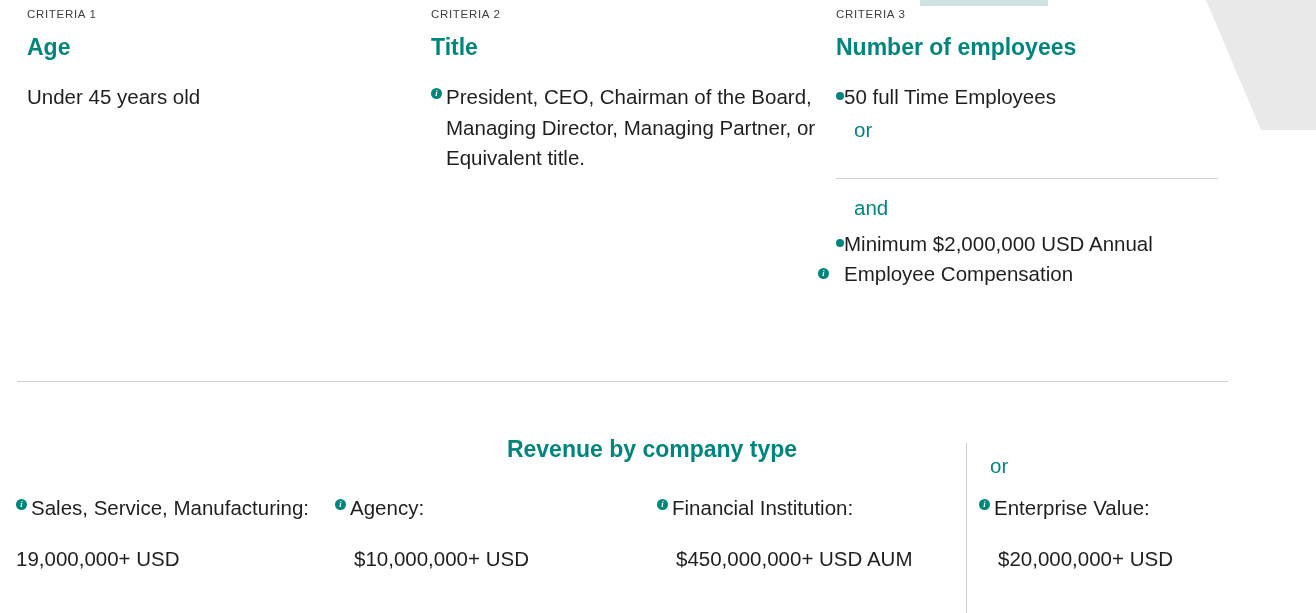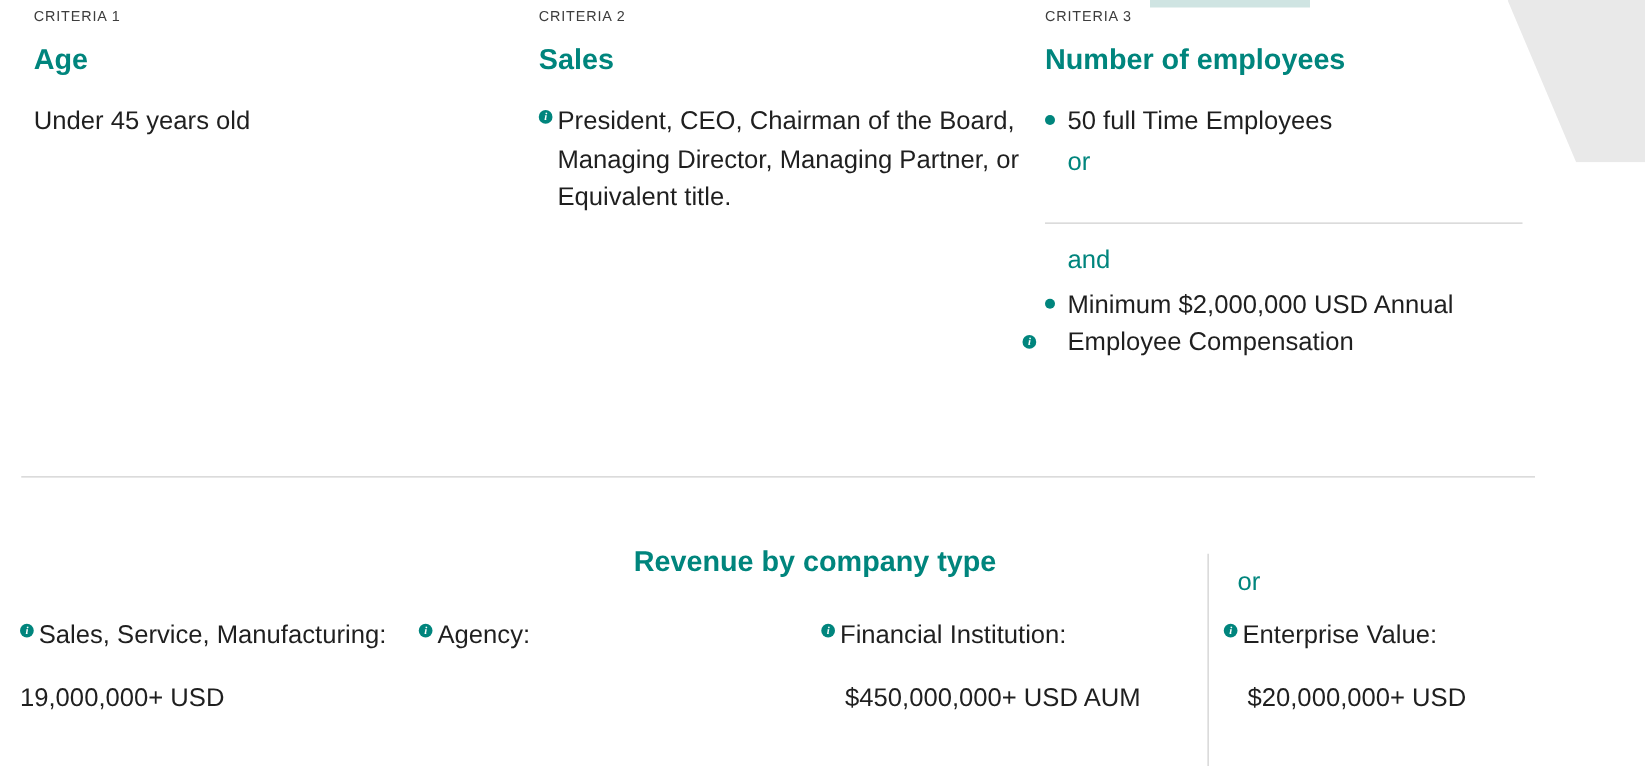--- a/index.html
+++ b/index.html
@@ -90,21 +90,21 @@
   .hang > .info-marker {
     position: absolute;
     left: 0;
     top: 6px;
   }
 
   
   .bullet-row {
     display: flex;
     align-items: flex-start;
-    gap: 10px;
+    gap: 0;
     margin-top: 22px;
   }
   .bullet-dot {
     width: 8px;
     height: 8px;
     border-radius: 50%;
     background: #00857d;
     flex: 0 0 auto;
     margin-top: 10px;
   }
@@ -219,21 +219,21 @@
   </div>
 
   <div class="col1">
     <div class="criteria-label">CRITERIA 1</div>
     <div class="criteria-title">Age</div>
     <div class="para body-text">Under 45 years old</div>
   </div>
 
   <div class="col2">
     <div class="criteria-label">CRITERIA 2</div>
-    <div class="criteria-title">Sales</div>
+    <div class="criteria-title">Title</div>
     <div class="para body-text hang">
       <span class="info-marker">i</span>
       <span>President, CEO, Chairman of the Board, Managing Director, Managing Partner, or Equivalent title.</span>
     </div>
   </div>
 
   <div class="col3">
     <div class="criteria-label">CRITERIA 3</div>
     <div class="criteria-title">Number of employees</div>
 
@@ -273,20 +273,21 @@
         <span>Sales, Service, Manufacturing:</span>
       </div>
       <div class="val">19,000,000+ USD</div>
     </div>
 
     <div class="c4-col c4-col-2">
       <div class="head hang">
         <span class="info-marker">i</span>
         <span>Agency:</span>
       </div>
+      <div class="val">$10,000,000+ USD</div>
     </div>
 
     <div class="c4-col c4-col-3">
       <div class="head hang">
         <span class="info-marker">i</span>
         <span>Financial Institution:</span>
       </div>
       <div class="val">$450,000,000+ USD AUM</div>
     </div>
 

